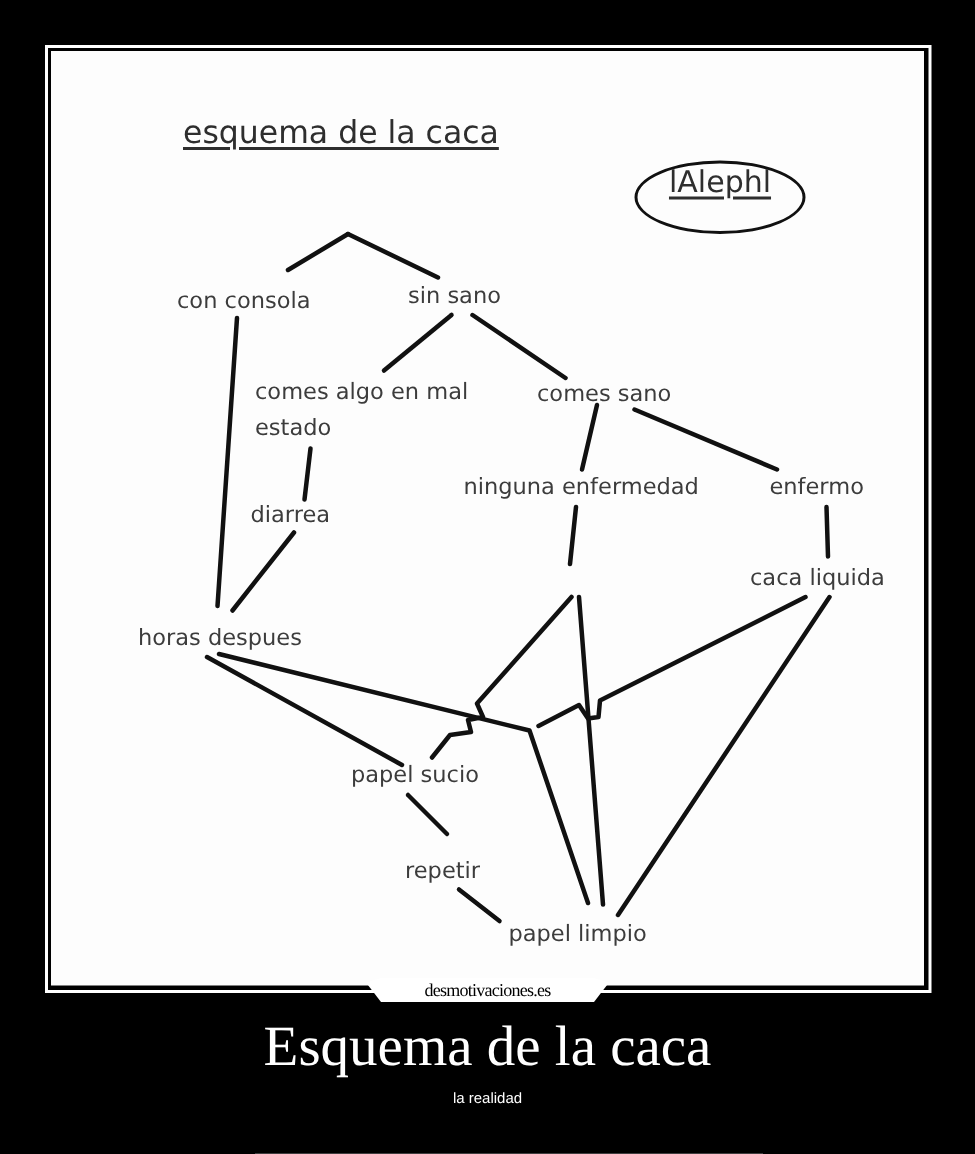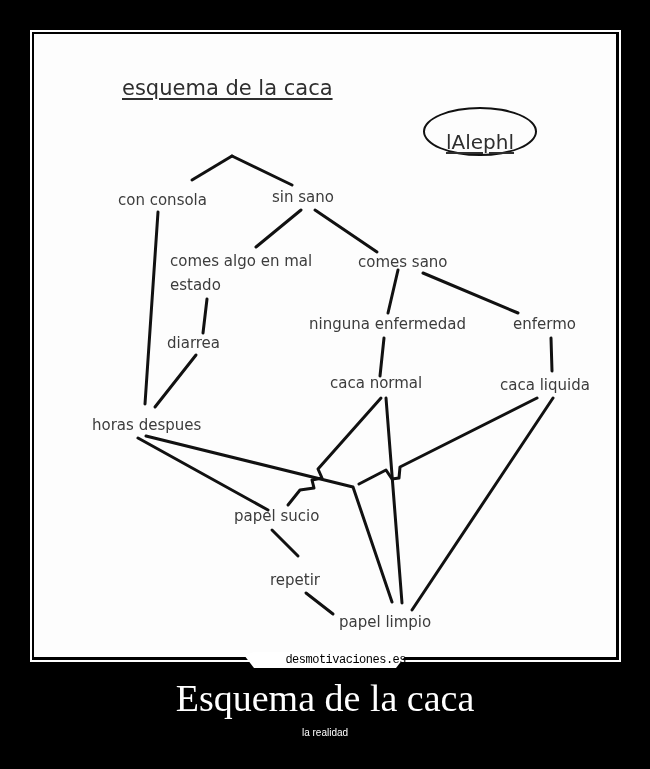--- a/index.html
+++ b/index.html
@@ -2,25 +2,25 @@
 <html><head>
 <meta charset="utf-8">
 <style>
   html, body { margin:0; padding:0; background:#000; }
   body { width:650px; height:769px; position:relative; overflow:hidden; font-family:"Liberation Sans", sans-serif; }
   .frame-line { position:absolute; left:30px; top:30px; width:587px; height:628px; border:2px solid #fff; }
   .canvas { position:absolute; left:34px; top:34px; width:582px; height:623px; background:#fdfdfd; overflow:hidden; }
   .canvas svg { position:absolute; left:0; top:0; }
   .lbl { position:absolute; font-family:"DejaVu Sans", sans-serif; font-size:15px; color:#3c3c3c; white-space:nowrap; line-height:22px; }
   .title { position:absolute; left:88px; top:42px; font-family:"DejaVu Sans", sans-serif; font-size:21px; color:#2e2e2e; text-decoration:underline; text-decoration-thickness:2px; text-underline-offset:3px; white-space:nowrap; }
-  .author { position:absolute; left:389px; top:73px; width:114px; height:49px; border:2.5px solid #111; border-radius:50%; box-sizing:border-box; display:flex; align-items:flex-end; justify-content:center; }
+  .author { position:absolute; left:389px; top:73px; width:114px; height:49px; border:2.5px solid #111; border-radius:50%; box-sizing:border-box; display:flex; align-items:flex-start; justify-content:center; }
   .author span { font-family:"DejaVu Sans", sans-serif; font-size:20px; color:#2e2e2e; text-decoration:underline; text-underline-offset:3px; }
   .watermark { position:absolute; left:244px; top:652px; height:17px; width:162px; }
   .watermark svg { position:absolute; left:0; top:0; }
-  .watermark span { position:absolute; left:0; width:162px; top:0; text-align:right; font-family:Liberation Mono, monospace; font-size:12px; letter-spacing:-0.5px; color:#000; line-height:17px; }
+  .watermark span { position:absolute; left:0; width:162px; top:0; text-align:center; font-family:Liberation Serif, serif; font-size:12px; letter-spacing:-0.5px; color:#000; line-height:17px; }
   .caption { position:absolute; left:0; width:650px; top:676px; text-align:center; font-family:"Liberation Serif", serif; font-size:38px; color:#fff; }
   .subcaption { position:absolute; left:0; width:650px; top:727px; text-align:center; font-family:"Liberation Sans", sans-serif; font-size:10px; color:#fff; }
 </style>
 </head>
 <body>
 
 <div class="frame-line"></div>
 
 <div class="canvas">
   <svg width="582" height="623" viewBox="34 34 582 623">
@@ -69,21 +69,20 @@
     </div>
 
   <div class="lbl" style="left:84px; top:155px;">con consola</div>
   <div class="lbl" style="left:238px; top:152px;">sin sano</div>
   <div class="lbl" style="left:136px; top:216px;">comes algo en mal</div>
   <div class="lbl" style="left:136px; top:240px;">estado</div>
   <div class="lbl" style="left:324px; top:217px;">comes sano</div>
   <div class="lbl" style="left:133px; top:298px;">diarrea</div>
   <div class="lbl" style="left:275px; top:279px;">ninguna enfermedad</div>
   <div class="lbl" style="left:479px; top:279px;">enfermo</div>
-  <div class="lbl" style="left:296px; top:338px;">caca normal</div>
   <div class="lbl" style="left:466px; top:340px;">caca liquida</div>
   <div class="lbl" style="left:58px; top:380px;">horas despues</div>
   <div class="lbl" style="left:200px; top:471px;">papel sucio</div>
   <div class="lbl" style="left:236px; top:535px;">repetir</div>
   <div class="lbl" style="left:305px; top:577px;">papel limpio</div>
 </div>
 
 <div class="watermark">
   <svg width="162" height="17" viewBox="0 0 162 17">
     <polygon points="0,3 10,0 152,0 162,3 152,16 10,16" fill="#fff"></polygon>

